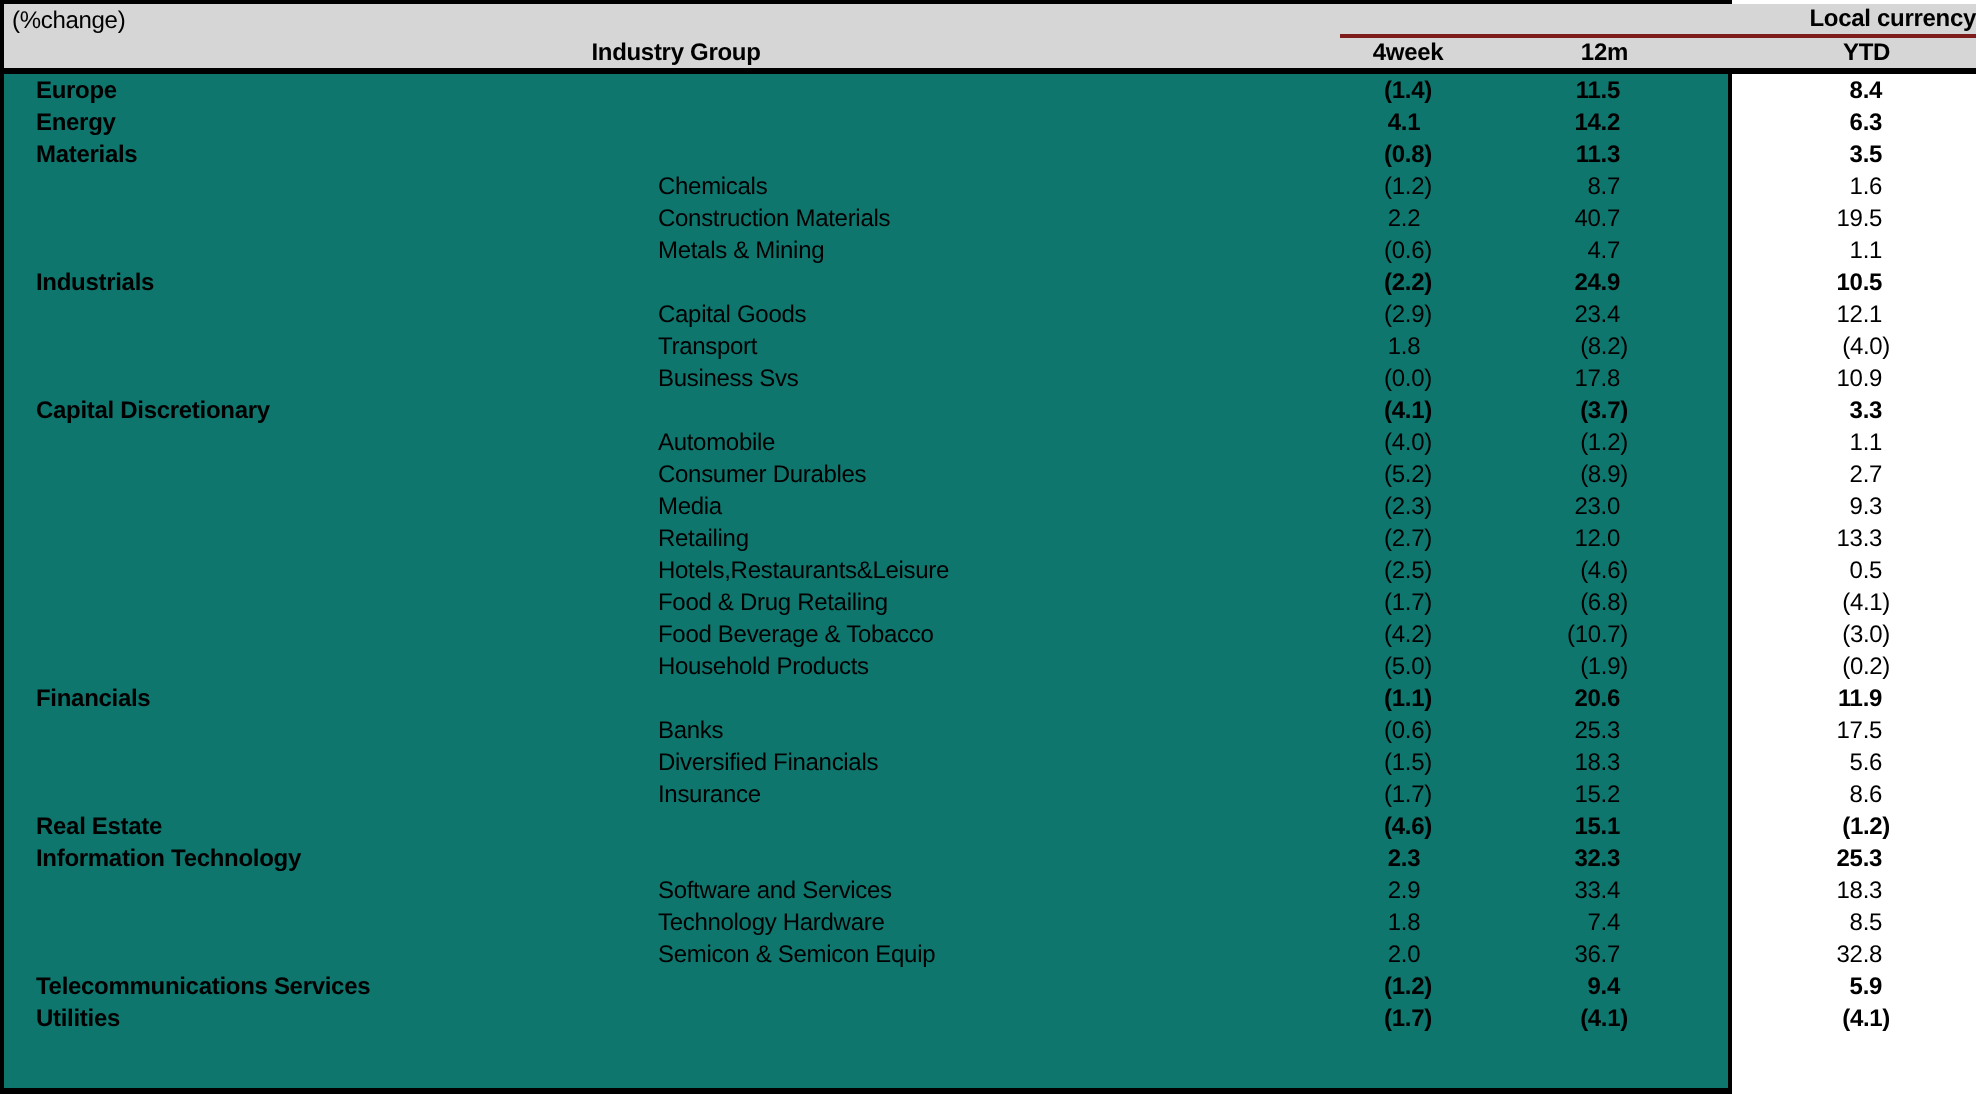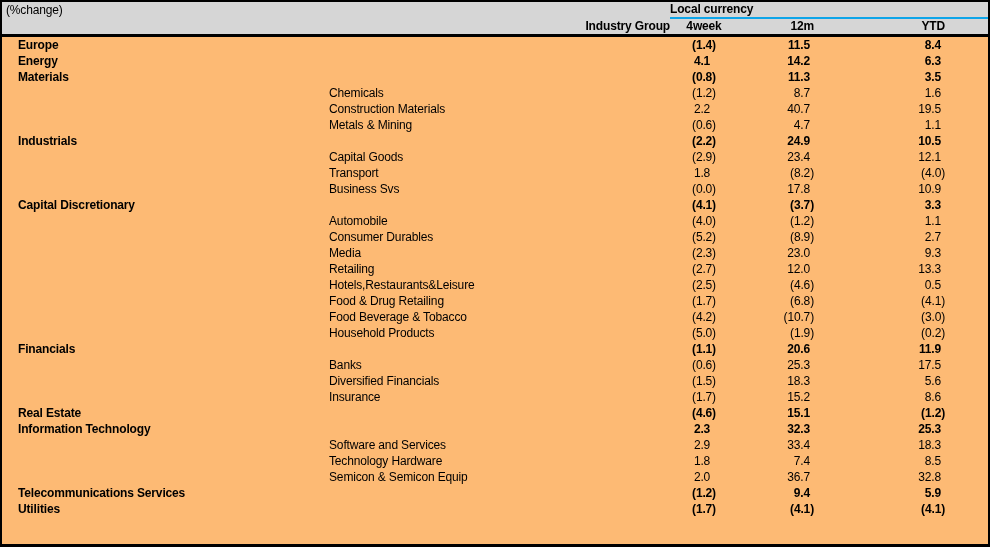--- a/index.html
+++ b/index.html
@@ -4,24 +4,24 @@
 <style>
   * { margin:0; padding:0; box-sizing:border-box; }
   html,body { background:#ffffff; }
   body {
     width:990px; height:547px; overflow:hidden;
     font-family:"Liberation Sans", sans-serif;
     color:#000;
     letter-spacing:-0.15px;
   }
   .sheet {
-    width:990px; height:547px;
+    width:866px; height:547px;
     border:2px solid #000;
     border-bottom-width:3px;
-    background:#fdba74;
+    background:#0f766e;
   }
   table {
     width:100%;
     border-collapse:collapse;
     table-layout:fixed;
   }
   thead th {
     background:#d6d6d6;
     font-size:12px;
     font-weight:bold;
@@ -30,26 +30,26 @@
     vertical-align:middle;
     white-space:nowrap;
     overflow:hidden;
   }
   th.pctchange {
     text-align:left;
     font-weight:normal;
     padding-left:4px;
   }
   th.lc {
-    text-align:left;
-    border-bottom:2px solid #0ea5e9;
+    text-align:right;
+    border-bottom:2px solid #7f1d1d;
     margin-top:23px;
   }
   tr.hdr2 th { border-bottom:3px solid #000; }
-  th.ig { text-align:right; padding-left:4px; }
+  th.ig { text-align:center; padding-left:4px; }
   th.num, td.num { text-align:right; white-space:nowrap; }
   th.c1, td.c1 { padding-right:2px;text-align:center; }
   th.c2, td.c2 { padding-right:2px; }
   th.c3, td.c3 { padding-right:43px; }
   tbody td {
     font-size:12px;
     height:16px;
     line-height:16px;
     vertical-align:middle;
     white-space:nowrap;

